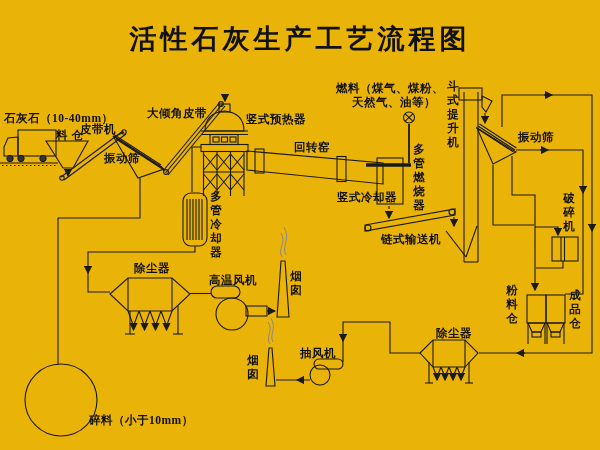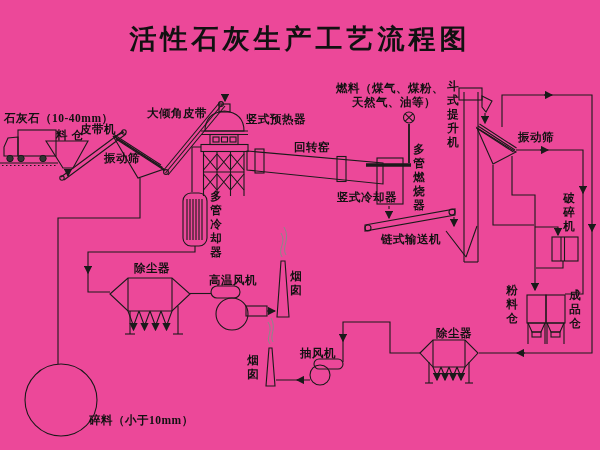--- a/index.html
+++ b/index.html
@@ -1,16 +1,16 @@
 <!DOCTYPE html>
 <html><head>
 <meta charset="utf-8">
 <style>
   html,body{margin:0;padding:0;background:#fff;}
-  .canvas{position:relative;width:600px;height:450px;background:#ec4899;overflow:hidden;}
+  .canvas{position:relative;width:600px;height:450px;background:#eab308;overflow:hidden;}
   svg{display:block;}
   .s{stroke:#1a1a1a;fill:none;stroke-width:1.1;}
   .thick{stroke-width:3.6;}
   .mid{stroke-width:1.8;}
   .dash{stroke-dasharray:3,2.6;}
   .fill-dark{fill:#333;stroke:#1a1a1a;}
   .smoke{stroke:#8a8a8a;fill:none;stroke-width:1;}
   .lbl{font:600 11.5px "Liberation Serif","DejaVu Serif",serif;fill:#111;letter-spacing:0.5px;}
   .vlbl{font:600 11.5px "Liberation Serif","DejaVu Serif",serif;fill:#111;text-anchor:middle;}
   .title{font:600 27px "Liberation Serif","DejaVu Serif",serif;fill:#111;letter-spacing:4px;text-anchor:middle;}

